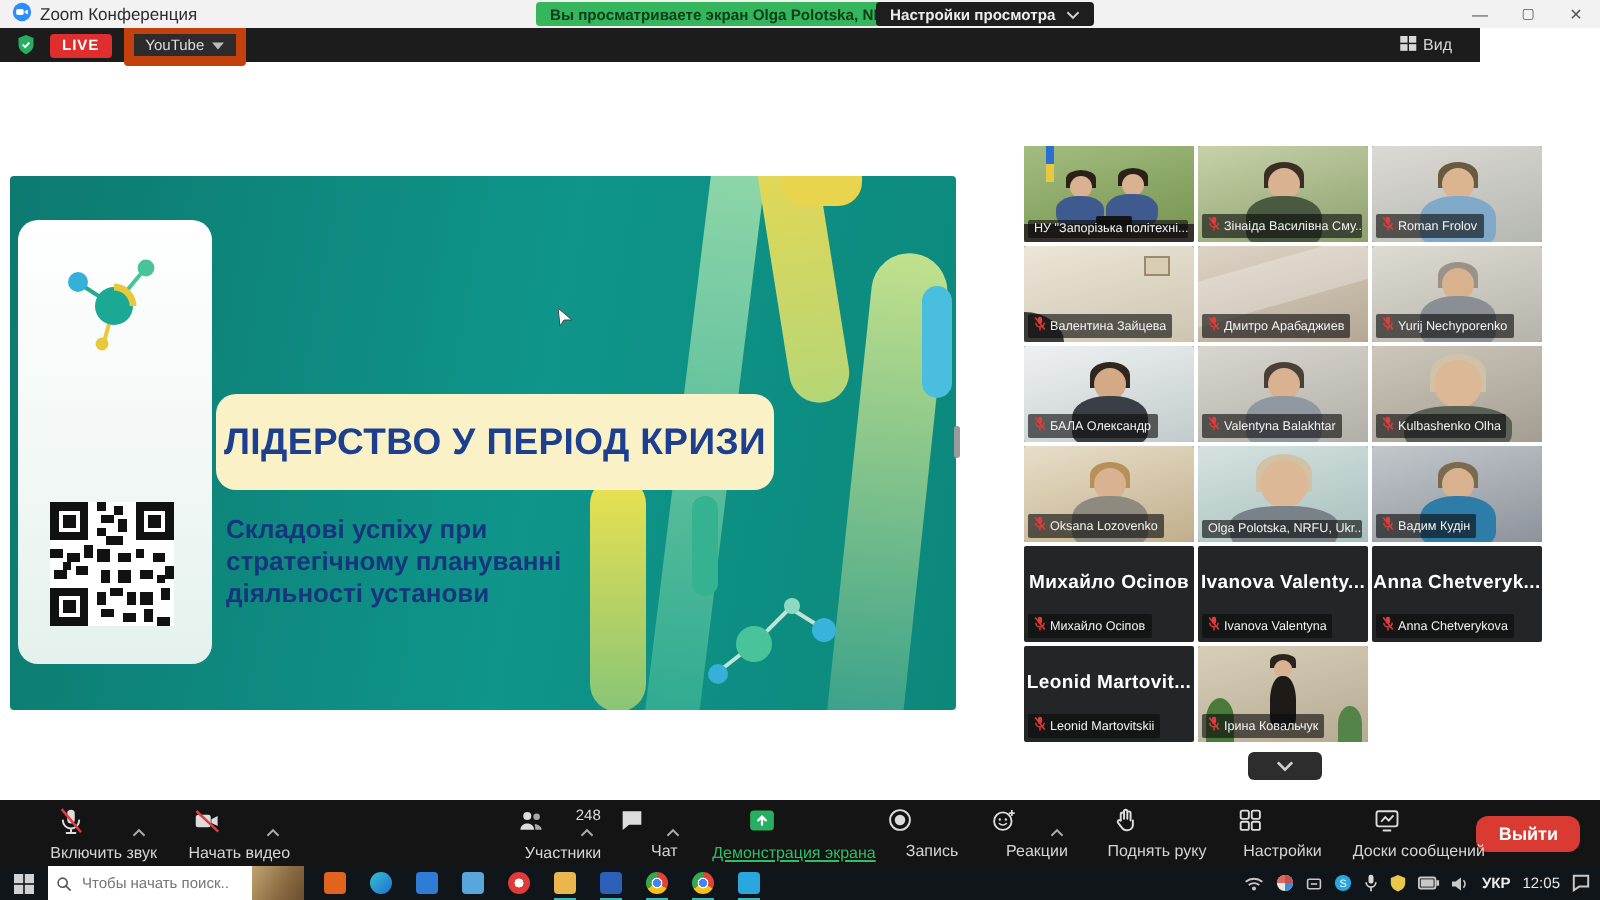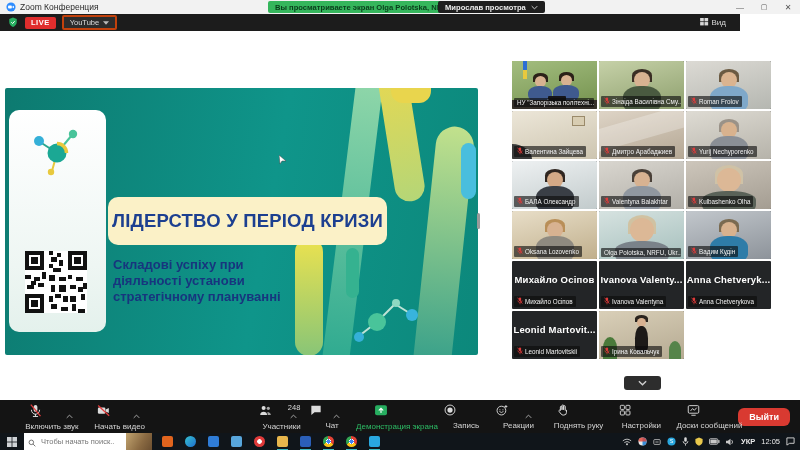--- a/index.html
+++ b/index.html
@@ -19,21 +19,21 @@
   .win-controls{position:absolute;right:0;top:0;height:14px;display:flex;}
   .win-btn{width:24px;height:14px;display:flex;align-items:center;justify-content:center;
            font-size:8px;color:#555;background:none;border:none;padding:0;}
   .wc-max{font-size:7px;}
 
   
   .subbar{position:absolute;top:14px;left:0;width:740px;height:17px;background:#1c1c1c;
           display:flex;align-items:center;z-index:25;}
   .live-badge{margin-left:7px;background:#e02d2d;color:#fff;font-size:7.5px;font-weight:bold;
               padding:1.5px 6px;border-radius:2px;letter-spacing:.5px;}
-  .yt-btn{margin-left:6px;background:#2c2c2c;border:2px solid #c2410c;color:#dcdcdc;font-size:7.5px;
+  .yt-btn{margin-left:6px;background:#2c2c2c;border:5px solid #c2410c;color:#dcdcdc;font-size:7.5px;
           padding:1px 6px;border-radius:2px;display:flex;align-items:center;gap:4px;}
   .view-btn{margin-left:auto;margin-right:8px;color:#d8d8d8;font-size:8px;display:flex;align-items:center;gap:3px;background:none;border:none;}
 
   
   .slide{position:absolute;left:5px;top:88px;width:473px;height:267px;border-radius:2px;overflow:hidden;
          background:linear-gradient(100deg,#0d7a70 0%,#0f958a 55%,#0c887b 100%);}
   .slide .decor{position:absolute;}
   .tubeA{left:334px;top:-18px;width:27px;height:305px;border-radius:14px;
          background:linear-gradient(180deg,#93d8aa,#2aa88f);transform:rotate(7deg);}
   .tubeB{left:381px;top:-26px;width:30px;height:140px;border-radius:15px;
@@ -52,39 +52,39 @@
   .title-box{position:absolute;left:103px;top:109px;width:279px;height:48px;border-radius:10px;
              background:#fbf1c7;display:flex;align-items:center;justify-content:center;}
   .title-box span{font-size:18.5px;font-weight:800;color:#1c3f90;letter-spacing:.2px;white-space:nowrap;}
   .subtitle{position:absolute;left:108px;top:169px;}
   .subtitle div{font-size:13px;font-weight:600;color:#17357e;line-height:16px;}
   .mol2{position:absolute;left:338px;top:196px;}
   .cursor{position:absolute;left:274px;top:62px;}
   .scroll-handle{position:absolute;left:477px;top:213px;width:3px;height:16px;background:#9a9a9a;border-radius:2px;}
 
   
-  .grid{position:absolute;left:512px;top:61px;display:grid;grid-template-columns:repeat(3,85px);
+  .grid{position:absolute;left:512px;top:73px;display:grid;grid-template-columns:repeat(3,85px);
         grid-auto-rows:48px;gap:2px;}
   .tile{position:relative;background:#232527;overflow:hidden;border-radius:1px;}
   .tile.active{box-shadow:inset 0 0 0 2px #e3ce4e;}
   .tile-label{position:absolute;left:2px;bottom:2px;display:flex;align-items:center;gap:2px;
               background:rgba(12,12,12,.62);color:#f2f2f2;font-size:6.3px;padding:1px 3px;
               max-width:80px;white-space:nowrap;overflow:hidden;border-radius:1px;z-index:5;}
   .big-name{position:absolute;top:13px;left:0;width:100%;text-align:center;color:#fff;font-weight:bold;
             font-size:9.5px;letter-spacing:.2px;white-space:nowrap;overflow:hidden;}
   .more-btn{position:absolute;left:624px;top:376px;width:37px;height:14px;background:#2d2d2d;border:none;
             border-radius:3px;display:flex;align-items:center;justify-content:center;}
 
   
   .toolbar{position:absolute;left:0;top:400px;width:800px;height:33px;background:#141414;
            display:flex;align-items:center;padding:0 8px;gap:13px;z-index:20;}
   .tb-btn{display:flex;flex-direction:column;align-items:center;justify-content:center;gap:1px;
           background:none;border:none;position:relative;padding:0;min-width:26px;}
   .tb-btn .lbl{font-size:8px;color:#d5d5d5;white-space:nowrap;margin-left:32px;}
-  .tb-btn.accent .lbl{color:#2dbe66;}
+  .tb-btn.accent .lbl{color:#2dbe66;text-decoration:underline;}
   .tb-btn .chev{position:absolute;top:4px;right:-9px;}
   .tb-btn .badge{position:absolute;top:0;right:-12px;font-size:7.5px;color:#ddd;}
   .tb-spacer{flex:0 0 86px;}
   .leave-btn{margin-left:auto;margin-right:2px;background:#d93a31;color:#fff;font-size:9px;font-weight:bold;
              border:none;border-radius:6px;padding:4px 11px;}
 
   
   .taskbar{position:absolute;left:0;top:433px;width:800px;height:17px;background:#10151a;
            display:flex;align-items:center;z-index:20;}
   .start-btn{width:24px;height:17px;display:flex;align-items:center;justify-content:center;background:none;border:none;}
@@ -114,21 +114,21 @@
         <svg width="10" height="10" viewBox="0 0 24 24">
             <circle cx="12" cy="12" r="11" fill="#2D8CFF"></circle>
             <rect x="5" y="8.5" width="9" height="7" rx="2" fill="#fff"></rect>
             <path d="M15 11.5l4-2.5v6l-4-2.5z" fill="#fff"></path>
           </svg>
       </span>
       <span class="tb-title">Zoom Конференция</span>
     </div>
     <span class="view-banner">Вы просматриваете экран Olga Polotska, NRFU, Ukraine</span>
     <button class="view-settings">
-      <span>Мирослав просмотра</span>
+      <span>Настройки просмотра</span>
       <svg width="7" height="5" viewBox="0 0 10 6">
           <path d="M1 1l4 4 4-4" stroke="#cfcfcf" stroke-width="1.4" fill="none"></path>
         </svg>
     </button>
     <div class="win-controls">
       <button class="win-btn">—</button>
       <button class="win-btn wc-max">▢</button>
       <button class="win-btn">✕</button>
     </div>
   </div>
@@ -210,22 +210,22 @@
           </g>
         </svg>
       </div>
     </div>
 
     <div class="title-box">
       <span>ЛІДЕРСТВО У ПЕРІОД КРИЗИ</span>
     </div>
     <div class="subtitle">
       <div>Складові успіху при</div>
+      <div>стратегічному плануванні</div>
       <div>діяльності установи</div>
-      <div>стратегічному плануванні</div>
     </div>
 
     <span class="cursor">
       <svg width="7" height="9" viewBox="0 0 7 9">
           <path d="M0 0l7 6H3L1 9z" fill="#fff" stroke="#444" stroke-width=".5"></path>
         </svg>
     </span>
   </div>
 
   <div class="scroll-handle"></div>

